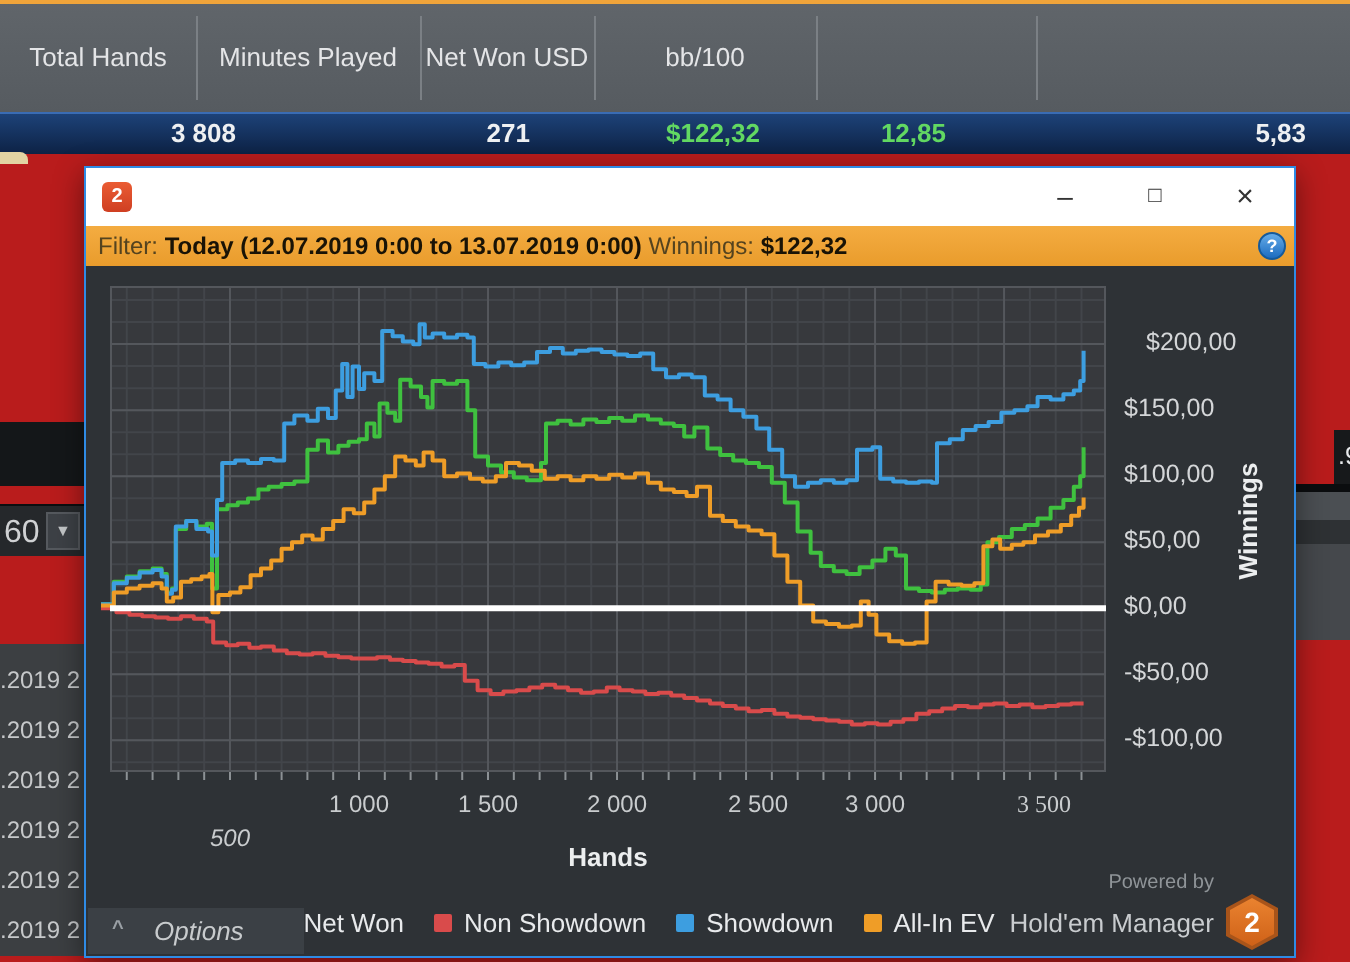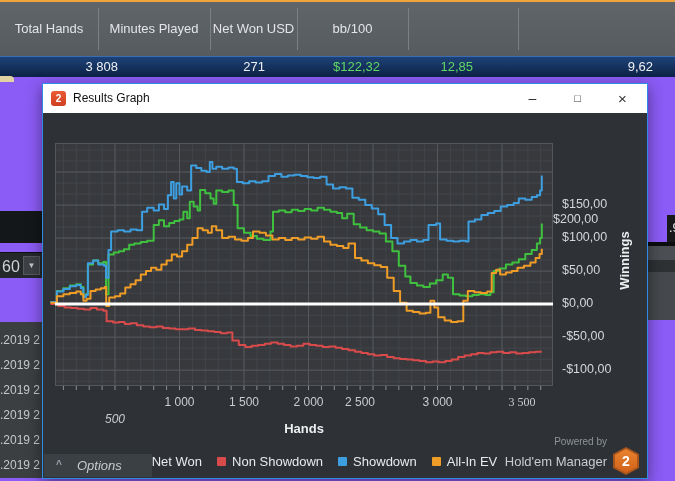--- a/index.html
+++ b/index.html
@@ -1,29 +1,29 @@
 <!DOCTYPE html>
 <html><head>
 <meta charset="utf-8">
 <style>
   * { margin:0; padding:0; box-sizing:border-box; }
   html,body { width:675px; height:481px; overflow:hidden; background:#3a3d40;
               font-family:"Liberation Sans", sans-serif; }
-  #screen { position:relative; width:675px; height:481px; background:#8b5cf6; }
+  #screen { position:relative; width:675px; height:481px; background:#b91c1c; }
 
   
   .top-orange { position:absolute; left:0; top:0; width:675px; height:2px; background:#f0a43a; }
   .stats-header { position:absolute; left:0; top:2px; width:675px; height:54px;
                   background:linear-gradient(#60656a,#565b60); }
   .stats-header .sep { position:absolute; top:6px; height:42px; width:1px; background:#7b8085; }
   .hcell { position:absolute; top:0; height:54px; line-height:54px; text-align:center;
            color:#e4e5e7; font-size:13px; }
   .stats-values { position:absolute; left:0; top:56px; width:675px; height:21px;
                   background:linear-gradient(#1d4278,#0d2245); border-top:1px solid #3a6cb4; }
-  .vcell { position:absolute; top:0; height:20px; line-height:20px; font-size:13px; color:#eef0f2; }
+  .vcell { position:absolute; top:0; height:20px; line-height:20px; font-size:13px; color:#eef0f2;font-weight:bold; }
   .table-sliver { position:absolute; left:0; top:76px; width:14px; height:6px;
                   background:#e2d3a2; border-top-right-radius:4px; }
 
   
   .bgband { position:absolute; }
   .bg-left-black  { left:0; top:211px; width:42px; height:32px; background:#141719; }
   .bg-left-combo  { left:0; top:252px; width:42px; height:26px; background:#25282b;
                     border-top:1px solid #0c0e10; }
   .combo-val { position:absolute; left:2px; top:5px; font-size:16px; color:#cfd1d3; }
   .combo-btn { position:absolute; right:2px; top:3px; width:17px; height:19px; background:#3d4146;
@@ -112,21 +112,21 @@
     <div class="hcell" style="left:0;width:98px">Total Hands</div>
     <div class="hcell" style="left:98px;width:112px">Minutes Played</div>
     <div class="hcell" style="left:210px;width:87px">Net Won USD</div>
     <div class="hcell" style="left:297px;width:111px">bb/100</div>
   </div>
   <div class="stats-values">
     <div class="vcell" style="right: 557px; color: rgb(238, 240, 242);">3 808</div>
     <div class="vcell" style="right: 410px; color: rgb(238, 240, 242);">271</div>
     <div class="vcell" style="right: 295px; color: rgb(98, 216, 98);">$122,32</div>
     <div class="vcell" style="right: 202px; color: rgb(98, 216, 98);">12,85</div>
-    <div class="vcell" style="right: 22px; color: rgb(238, 240, 242);">9,62</div>
+    <div class="vcell" style="right: 22px; color: rgb(238, 240, 242);">5,83</div>
   </div>
   <div class="table-sliver"></div>
 
   <div class="bgband bg-left-black"></div>
   <div class="bgband bg-left-combo">
     <span class="combo-val">60</span>
     <span class="combo-btn"><span>▼</span></span>
   </div>
   <div class="bgband bg-left-rows">
     <div class="bg-row" style="top:6px">.2019 2</div>
@@ -142,26 +142,32 @@
   </div>
   <div class="bgband bg-right-line"></div>
   <div class="bgband bg-right-gray"></div>
   <div class="bgband bg-right-mid"></div>
   <div class="bgband bg-right-gray2"></div>
 
   <div id="win">
 
     <div class="titlebar">
       <div class="app-icon">2</div>
-      <div class="win-title">Results Graph</div>
       <div class="capbtn min">–</div>
       <div class="capbtn max">□</div>
       <div class="capbtn cls">×</div>
     </div>
 
+    <div class="filterbar">
+      <span>Filter:</span>
+      <b>Today (12.07.2019 0:00 to 13.07.2019 0:00)</b>
+      <span>Winnings:</span>
+      <b>$122,32</b>
+      <span class="help-icon">?</span>
+    </div>
 
     <div class="winbody" id="winbody">
       <div class="plot-wrap">
         <svg id="chart-svg" width="498" height="248">
             <line x1="8.3860103626943" y1="0" x2="8.3860103626943" y2="243" stroke="#42454a" stroke-width="1"></line>
             <line x1="21.287564766839377" y1="0" x2="21.287564766839377" y2="243" stroke="#42454a" stroke-width="1"></line>
             <line x1="34.189119170984455" y1="0" x2="34.189119170984455" y2="243" stroke="#42454a" stroke-width="1"></line>
             <line x1="47.090673575129536" y1="0" x2="47.090673575129536" y2="243" stroke="#42454a" stroke-width="1"></line>
             <line x1="59.99222797927461" y1="0" x2="59.99222797927461" y2="243" stroke="#42454a" stroke-width="1"></line>
             <line x1="72.89378238341969" y1="0" x2="72.89378238341969" y2="243" stroke="#42454a" stroke-width="1"></line>
@@ -312,24 +318,24 @@
           <span class="brand-name">Hold'em Manager</span>
           <span class="hex-badge">
               <span class="hex-badge-inner">2</span>
             </span>
         </div>
       </div>
     <div class="xtick" style="left: 46.9922px; top: 279px; font-style: italic;">500</div>
         <div class="xtick" style="left: 111.5px; top: 262px;">1 000</div>
         <div class="xtick" style="left: 176.008px; top: 262px;">1 500</div>
         <div class="xtick" style="left: 240.516px; top: 262px;">2 000</div>
-        <div class="xtick" style="left: 292px; top: 262px;">2 500</div>
+        <div class="xtick" style="left: 311px; top: 262px;">2 500</div>
         <div class="xtick" style="left: 369.531px; top: 262px;">3 000</div>
         <div class="xtick" style="left: 454px; top: 262px; font-family: Liberation Serif, serif;">3 500</div>
-        <div class="ytick" style="left: 510px; top: 31.0543px; margin-top: 48px;">$200,00</div>
+        <div class="ytick" style="left: 530px; top: 31.0543px;">$200,00</div>
         <div class="ytick" style="left: 519px; top: 64.0707px;">$150,00</div>
         <div class="ytick" style="left: 519px; top: 97.087px;">$100,00</div>
         <div class="ytick" style="left: 519px; top: 130.103px;">$50,00</div>
         <div class="ytick" style="left: 519px; top: 163.12px;">$0,00</div>
         <div class="ytick" style="left: 519px; top: 196.136px;">-$50,00</div>
         <div class="ytick" style="left: 519px; top: 229.152px;">-$100,00</div>
       </div>
   </div>
 </div>
 

